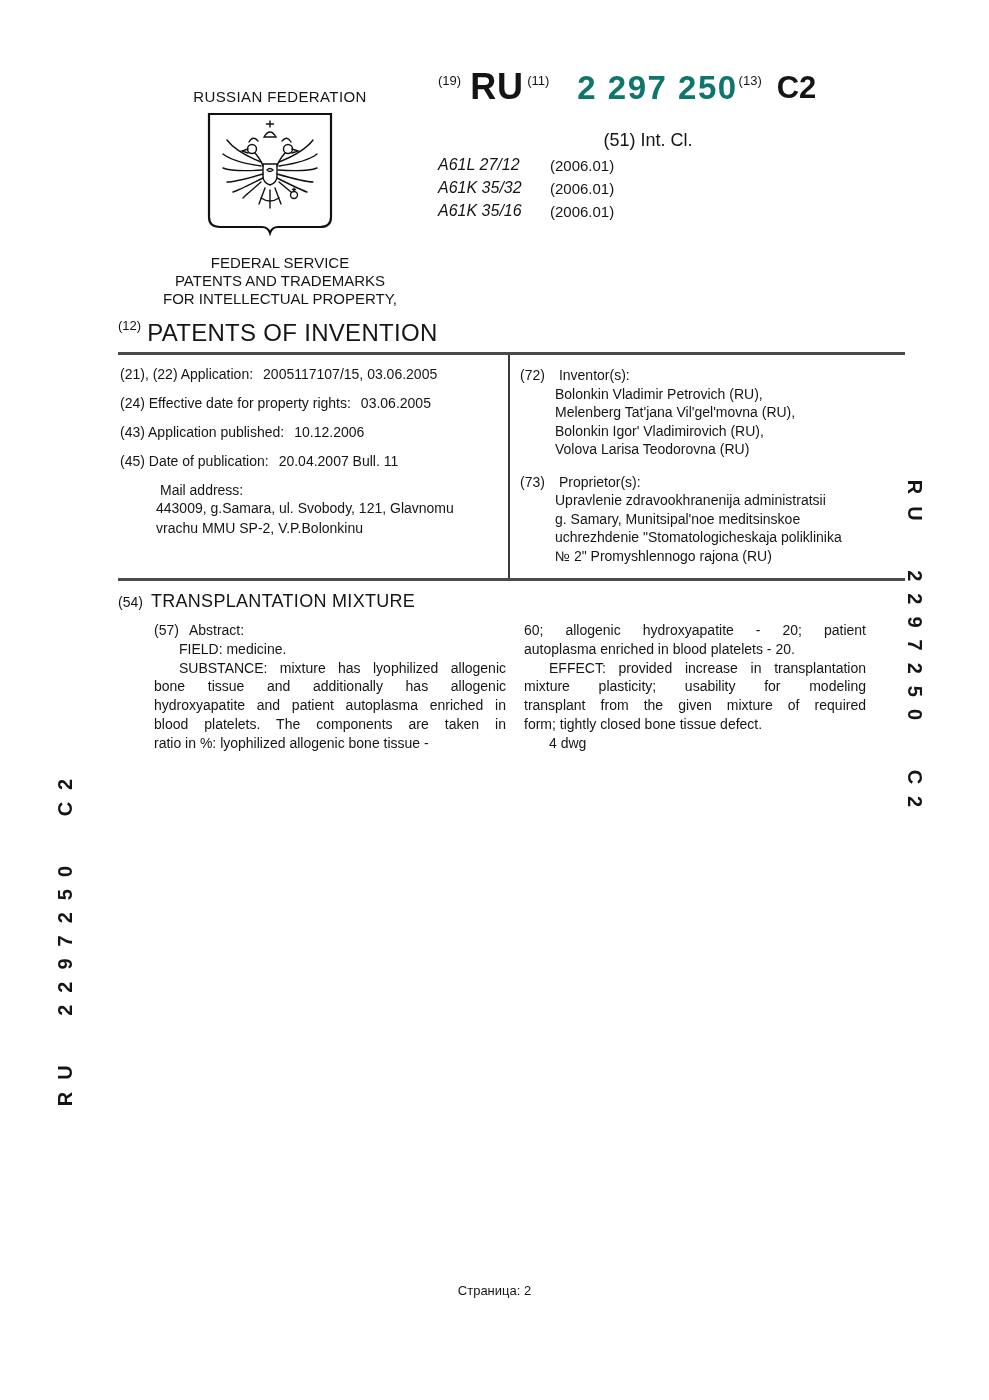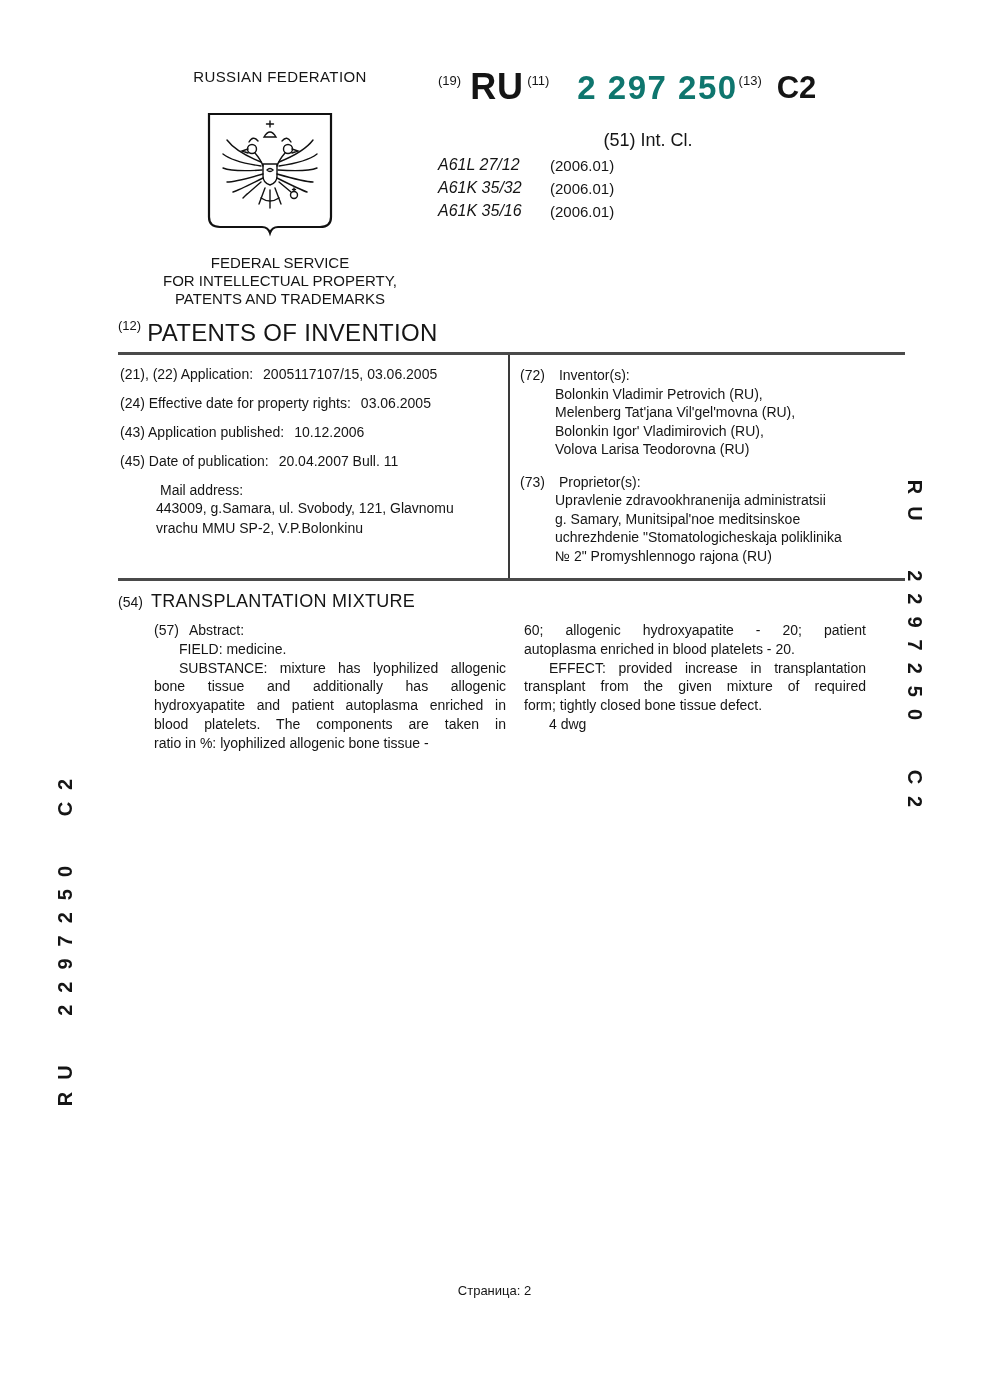--- a/index.html
+++ b/index.html
@@ -3,21 +3,21 @@
 <meta charset="utf-8">
 <style>
   * { box-sizing: border-box; }
   html,body { margin:0; padding:0; background:#fff; }
   .page {
     position:relative; width:989px; height:1400px; background:#fff;
     font-family:"Liberation Sans", sans-serif; color:#151515; overflow:hidden;
   }
 
   
-  .country { position:absolute; left:140px; top:68px; width:280px; text-align:center;
+  .country { position:absolute; left:140px; top:88px; width:280px; text-align:center;
              font-size:15px; letter-spacing:.4px; }
   .emblem  { position:absolute; left:204px; top:110px; width:132px; height:128px; }
   .office  { position:absolute; left:118px; top:254px; width:324px; text-align:center;
              font-size:15px; line-height:18px; }
 
   
   .hdr-right { position:absolute; left:438px; top:70px; width:420px; }
   .publine   { display:flex; align-items:flex-start; }
   .small-code{ font-size:13px; margin-top:3px; }
   .ru   { font-size:36px; font-weight:bold; line-height:34px; margin:0 3px 0 9px; letter-spacing:1px; }
@@ -105,22 +105,22 @@
         <path d="M57,71 L41,85 M39,87 l4,-4"></path>
         <path d="M75,71 L87,81"></path>
         <circle cx="90" cy="84" r="3.5"></circle>
         <path d="M90,80 v-3 M88.5,78.5 h3"></path>
       </g>
     </svg>
   </div>
 
   <div class="office">
     <div>FEDERAL SERVICE</div>
+    <div>PATENTS AND TRADEMARKS</div>
     <div>FOR INTELLECTUAL PROPERTY,</div>
-    <div>PATENTS AND TRADEMARKS</div>
   </div>
 
   <div class="hdr-right">
     <div class="publine">
       <span class="small-code">(19)</span>
       <span class="ru">RU</span>
       <span class="small-code">(11)</span>
       <span class="pubnum" style="color:#0f766e;">2 297 250</span>
       <span class="small-code">(13)</span>
       <span class="kind">C2</span>
@@ -201,20 +201,21 @@
     <div class="jline">bone tissue and additionally has allogenic</div>
     <div class="jline">hydroxyapatite and patient autoplasma enriched in</div>
     <div class="jline">blood platelets. The components are taken in</div>
     <div class="jlast">ratio in %: lyophilized allogenic bone tissue -</div>
   </div>
 
   <div class="abs-right">
     <div class="jline">60; allogenic hydroxyapatite - 20; patient</div>
     <div class="jlast">autoplasma enriched in blood platelets - 20.</div>
     <div class="jline indent">EFFECT: provided increase in transplantation</div>
+    <div class="jline">mixture plasticity; usability for modeling</div>
     <div class="jline">transplant from the given mixture of required</div>
     <div class="jlast">form; tightly closed bone tissue defect.</div>
     <div class="indent">4 dwg</div>
   </div>
 
   <div class="vside vleft">RU 2297250 C2</div>
   <div class="vside vright">RU 2297250 C2</div>
 
   <div class="footer">Страница: 2</div>
 

